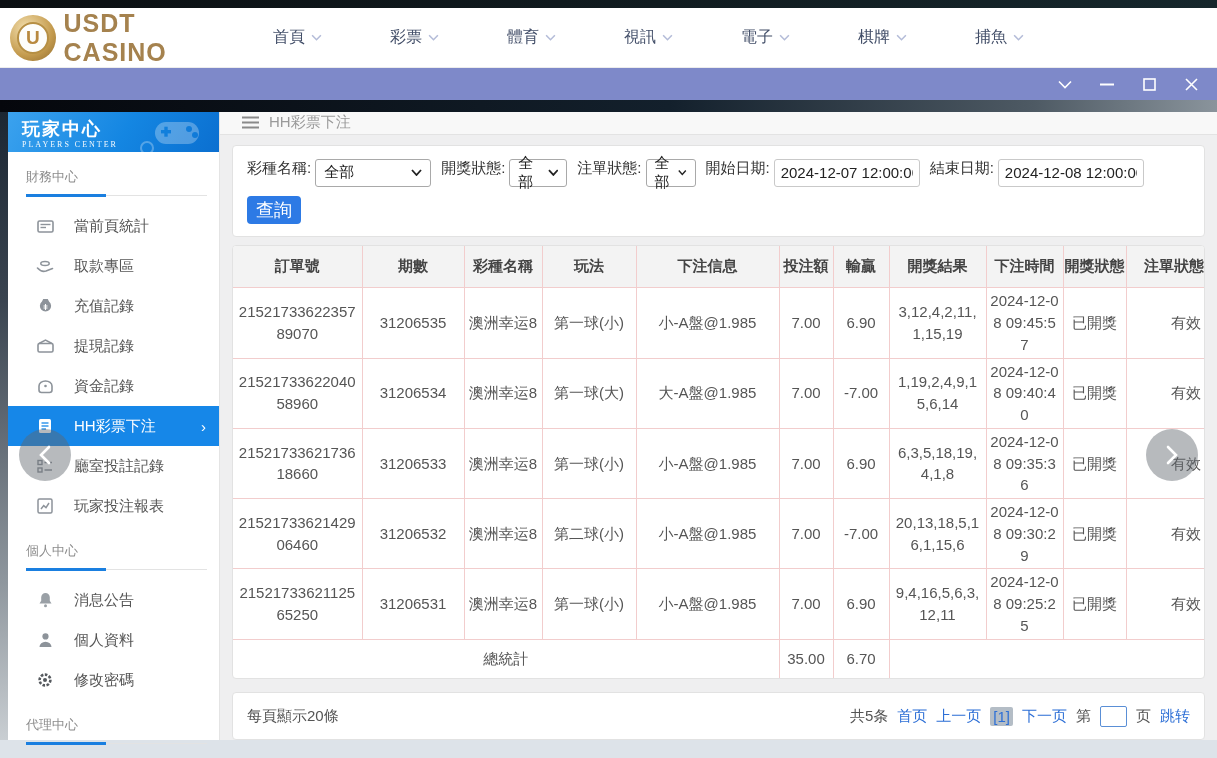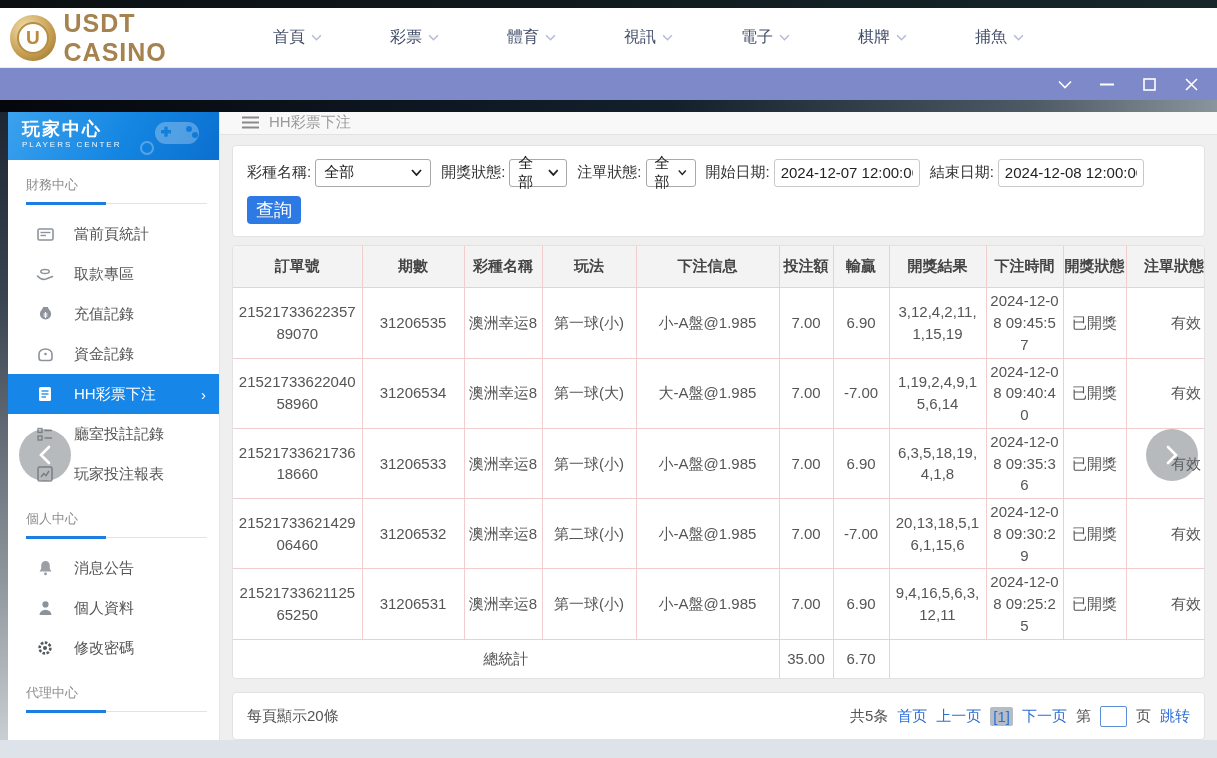--- a/index.html
+++ b/index.html
@@ -21,22 +21,22 @@
   .titlebar { height:32px; background:#7e89c9; display:flex; align-items:center; justify-content:flex-end; gap:14px; padding-right:12px; }
   .winbtn { width:28px; height:24px; display:flex; align-items:center; justify-content:center; cursor:pointer; }
   .frame-strip { height:12px; background:linear-gradient(90deg,#05070c,#13202c 55%,#4e5a64 85%,#8a949c 100%); }
 
   
   .app-body { height:646px; display:flex; background:#dde3e9; position:relative; }
   .left-edge { width:8px; height:628px; background:linear-gradient(180deg,#1c2733 0%,#3a4450 30%,#8f979e 75%,#c9ced2 100%); }
 
   
   .sidebar { width:212px; height:628px; background:#fff; border-right:1px solid #e4e4e4; }
-  .side-head { height:48px; background:linear-gradient(120deg,#3ba2ee 0%,#1486e2 55%,#0b6fd0 100%);
-               color:#fff; padding:6px 10px 0 14px; position:relative; overflow:hidden; }
+  .side-head { height:40px; background:linear-gradient(120deg,#3ba2ee 0%,#1486e2 55%,#0b6fd0 100%);
+               color:#fff; padding:6px 10px 0 14px; position:relative; overflow:hidden;font-family:Liberation Serif, serif; }
   .side-head .t1 { font-size:18px; font-weight:bold; letter-spacing:2px; line-height:22px; }
   .side-head .t2 { font-size:8px; letter-spacing:2px; opacity:.95; }
   .side-head svg.pad { position:absolute; right:8px; top:4px; opacity:.28; }
   .section-title { margin:16px 12px 0 18px; font-size:13px; color:#8c8c8c; padding-bottom:9px;
                    border-bottom:1px solid #e3e3e3; position:relative; }
   .section-title::after { content:""; position:absolute; left:0; bottom:-2px; width:80px; height:3px; background:#1a7fe0; }
   .menu { margin-top:10px; }
   .menu-item { height:40px; display:flex; align-items:center; padding-left:28px; gap:20px; font-size:15px; color:#555; cursor:pointer; position:relative; }
   .menu-item .mi { width:18px; height:18px; display:flex; align-items:center; justify-content:center; }
   .menu-item.active { background:#1687e8; color:#fff; }
@@ -49,21 +49,21 @@
   .collapse-right { left:1146px; top:317px; }
 
   
   .content { flex:1; height:628px; background:#efeff0; display:flex; flex-direction:column; }
   .content-header { height:48px; background:#f8f8f8; border-bottom:1px solid #e3e3e3; display:flex; align-items:center; gap:10px; padding-left:22px; }
   .content-header .title { font-size:15px; color:#9a9a9a; }
   .content-pad { padding:10px 12px 0 12px; }
 
   .card { background:#fff; border:1px solid #e2e2e2; border-radius:4px; }
   .filter-card { padding:13px 14px 12px 14px; margin-bottom:8px; }
-  .filter-row { display:flex; align-items:center; flex-wrap:wrap; }
+  .filter-row { display:flex; align-items:flex-start; flex-wrap:wrap; }
   .flabel { font-size:15px; color:#333; margin-right:4px; }
   .fake-select { height:28px; border:1px solid #a9a9a9; border-radius:3px; background:#fff; display:flex; align-items:center;
                  justify-content:space-between; padding:0 8px; font-size:15px; color:#222; margin-right:10px; cursor:pointer; }
   .sel-lottery { width:116px; } .sel-draw { width:58px; } .sel-order { width:50px; }
   .date-input { height:28px; width:146px; border:1px solid #c9c9c9; border-radius:3px; font-size:15px; color:#222;
                 padding:0 6px; margin-right:10px; font-family:"Liberation Sans","DejaVu Sans",sans-serif; }
   .btn-row { margin-top:9px; }
   .search-btn { width:54px; height:28px; background:#2d7ae5; color:#fff; font-size:18px; border:none; border-radius:4px; cursor:pointer; }
 
   
@@ -210,20 +210,29 @@
         <span>取款專區</span>
       </div>
       <div class="menu-item">
         <span class="mi">
           <svg width="15" height="16" viewBox="0 0 15 16">
               <path d="M5.2 1 h4.6 l1.2 2.6 a5.6 5.6 0 1 1 -7 0 Z" fill="#8d939a"></path>
               <path d="M7.5 6 v6 M5.5 8 h4 M5.5 10 h4" stroke="#fff" stroke-width="1.1"></path>
             </svg>
         </span>
         <span>充值記錄</span>
+      </div>
+      <div class="menu-item">
+        <span class="mi">
+          <svg width="17" height="14" viewBox="0 0 17 14">
+              <rect x="1" y="4.5" width="15" height="8.5" rx="1.5" fill="none" stroke="#8d939a" stroke-width="1.6"></rect>
+              <path d="M2 4.5 L8.5 1 L15 4.5" fill="none" stroke="#8d939a" stroke-width="1.5"></path>
+            </svg>
+        </span>
+        <span>提現記錄</span>
       </div>
       <div class="menu-item">
         <span class="mi">
           <svg width="17" height="15" viewBox="0 0 17 15">
               <path d="M2 7 a6.5 5 0 0 1 13 0 v4 a2.5 2.5 0 0 1 -2.5 2.5 h-8 A2.5 2.5 0 0 1 2 11 Z" fill="none" stroke="#8d939a" stroke-width="1.6"></path>
               <circle cx="8.5" cy="7" r="1.3" fill="#8d939a"></circle>
             </svg>
         </span>
         <span>資金記錄</span>
       </div>

